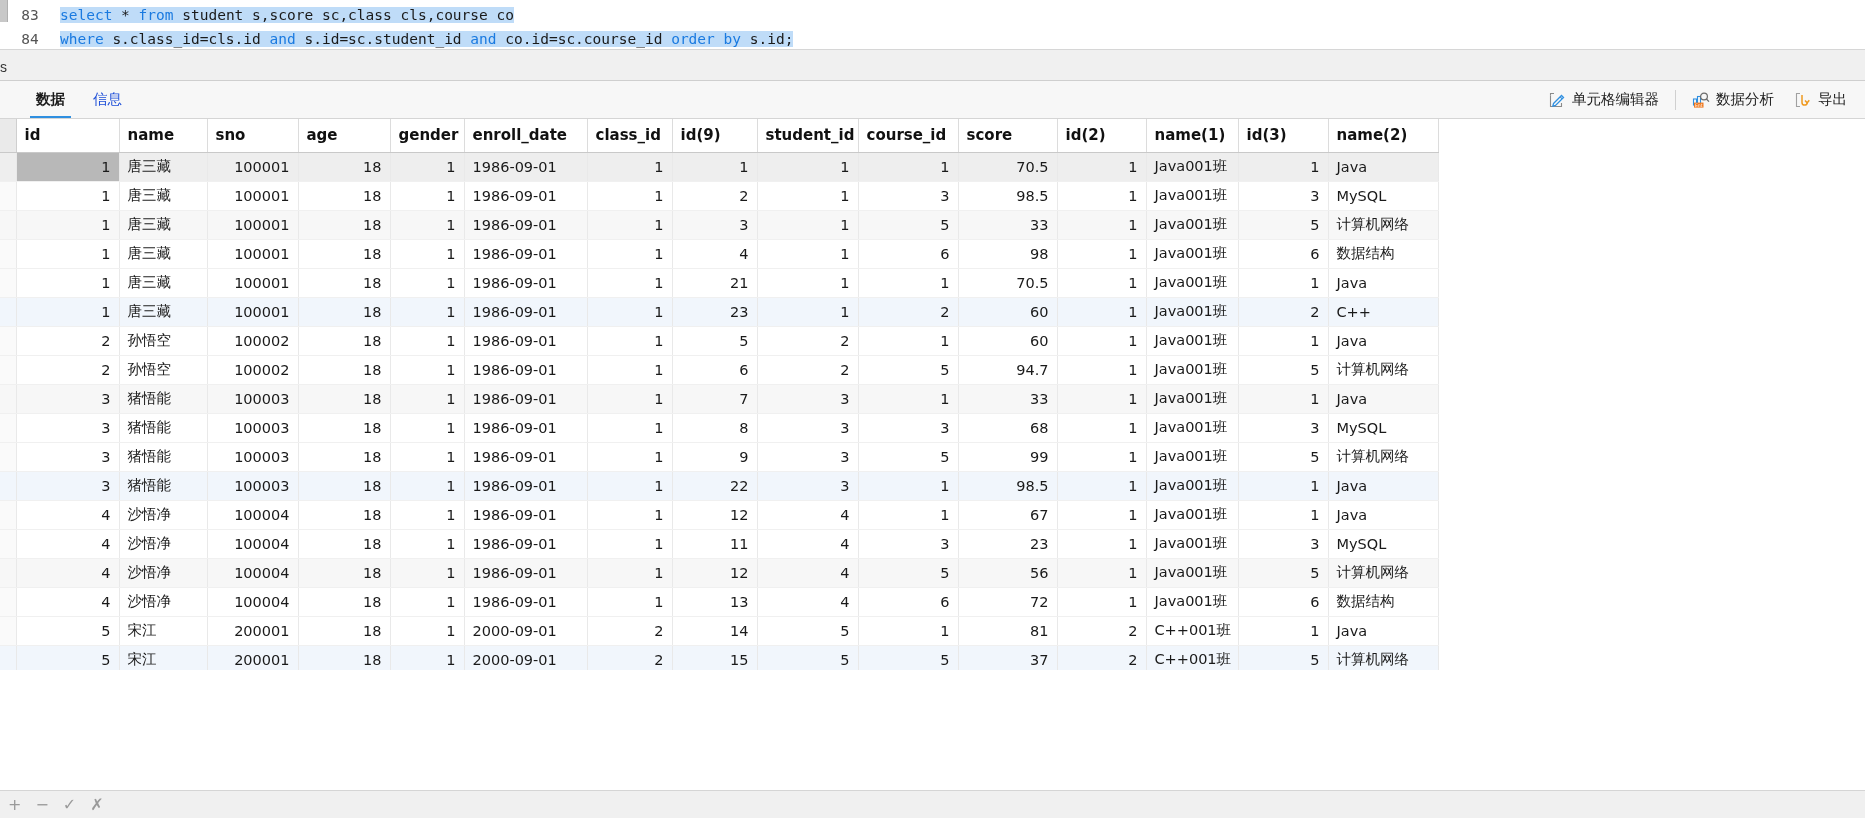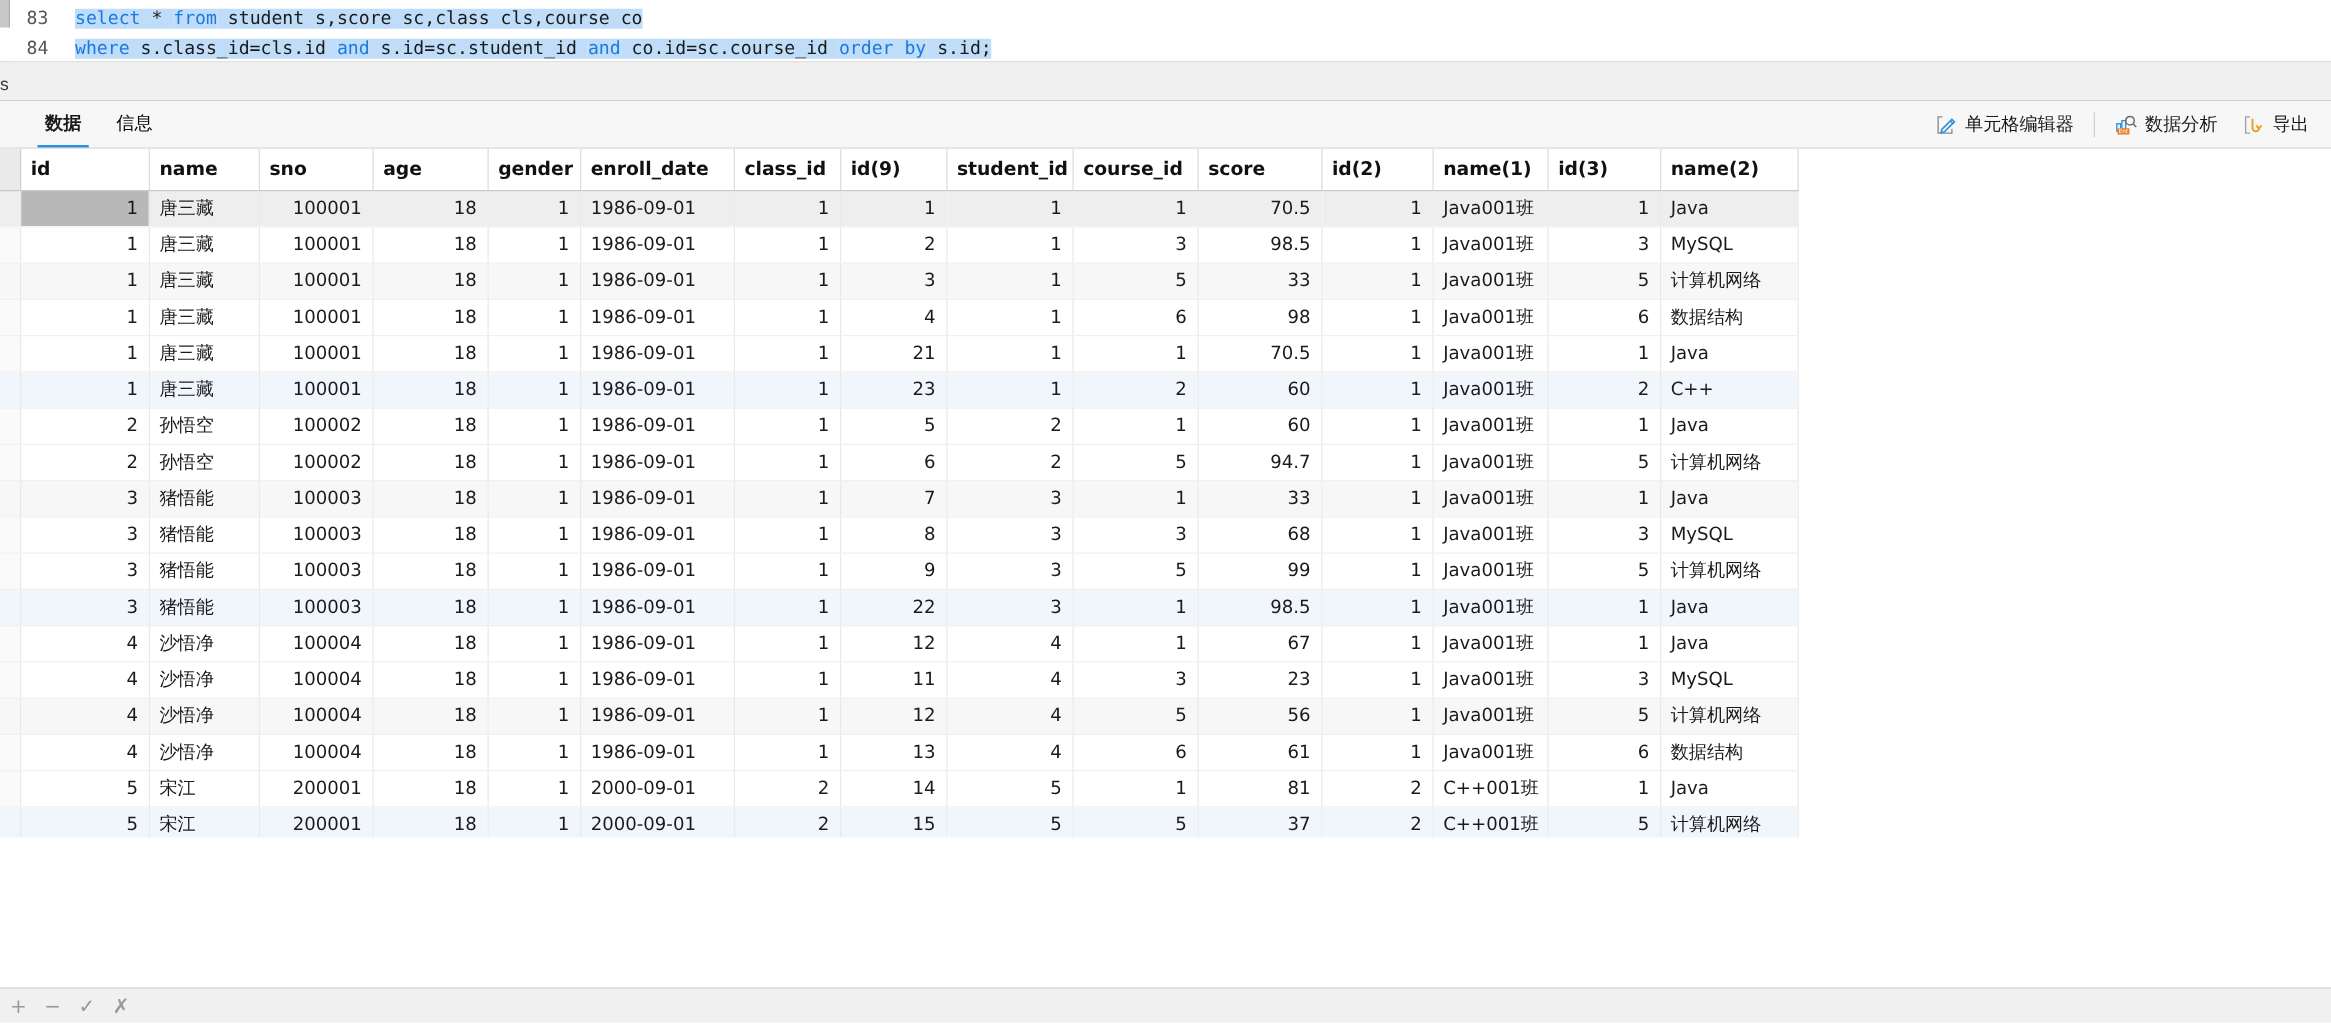--- a/index.html
+++ b/index.html
@@ -101,21 +101,21 @@
     align-items: center;
     padding: 0 8px 0 22px;
     position: relative;
     gap: 21px;
   }
   .subtab {
     font-size: 14.5px;
     padding: 0 14px;
     height: 37px;
     line-height: 37px;
-    color: #000000;
+    color: #1d4ed8;
     position: relative;
     font-family: "DejaVu Sans", sans-serif;
   }
   .subtab.active {
     color: #1a1a1a;
     font-weight: bold;
   }
   .subtab.active::after {
     content: "";
     position: absolute;
@@ -611,21 +611,21 @@
           <td class="num">4</td>
           <td class="txt">沙悟净</td>
           <td class="num">100004</td>
           <td class="num">18</td>
           <td class="num">1</td>
           <td class="txt">1986-09-01</td>
           <td class="num">1</td>
           <td class="num">13</td>
           <td class="num">4</td>
           <td class="num">6</td>
-          <td class="num">61</td>
+          <td class="num">72</td>
           <td class="num">1</td>
           <td class="txt">Java001班</td>
           <td class="num">6</td>
           <td class="txt">数据结构</td>
         </tr>
         <tr class="">
           <td class="rowgut"></td>
           <td class="num">5</td>
           <td class="txt">宋江</td>
           <td class="num">200001</td>

